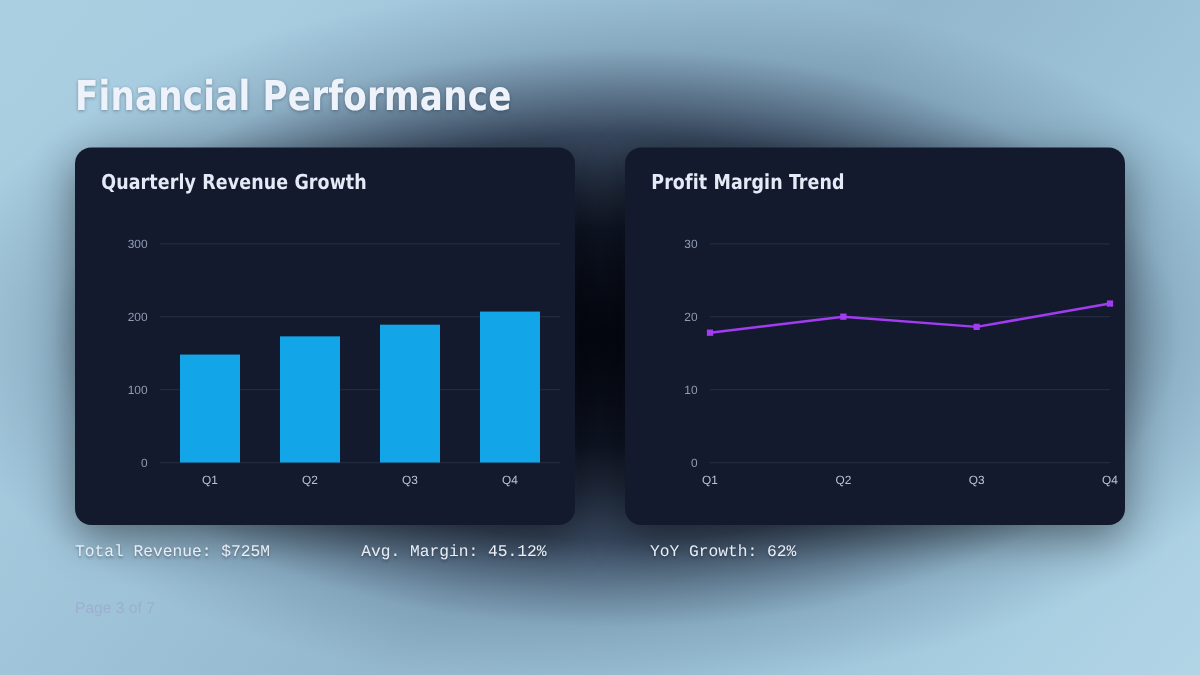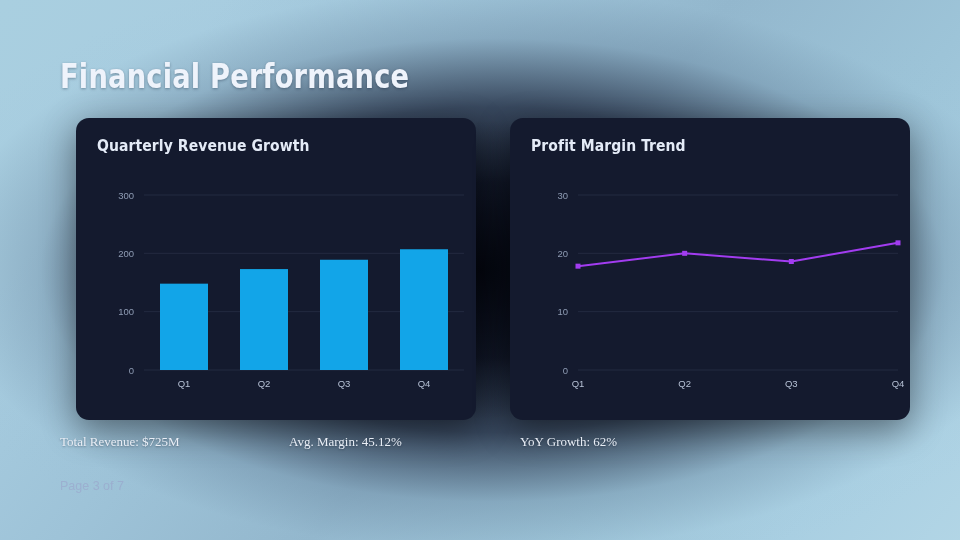--- a/index.html
+++ b/index.html
@@ -73,22 +73,22 @@
   .card {
     position: absolute;
     top: 118px;
     width: 400px;
     height: 302px;
     background: #141a2e;
     border-radius: 13px;
     box-shadow: 0 10px 34px rgba(0,0,0,0.42);
     overflow: hidden;
   }
-  #card-revenue { left: 60px; margin-left: 16px; }
-  #card-margin  { left: 500px; margin-left: 10px; }
+  #card-revenue { left: 60px; }
+  #card-margin  { left: 500px; }
 
   .card-title {
     position: absolute;
     left: 21px;
     top: 18px;
     font-family: "DejaVu Sans Condensed", "Liberation Sans Narrow", "Liberation Sans", sans-serif;
     font-weight: 700;
     font-size: 16.5px;
     color: #e4ebf7;
     letter-spacing: 0.1px;
@@ -117,21 +117,21 @@
     fill: #b7c2d6;
   }
   .gridline {
     stroke: #232a40;
     stroke-width: 1;
   }
 
   
   .metric {
     position: absolute;
-    font-family: Liberation Serif, serif;
+    font-family: Liberation Mono, monospace;
     font-size: 13px;
     color: #e9eef6;
     white-space: nowrap;
     text-shadow: 0 1px 2px rgba(12,22,42,0.35);
   }
   #metric-total  { left: 60px;  top: 434px; }
   #metric-margin { left: 289px; top: 434px; }
   #metric-yoy    { left: 520px; top: 434px; }
 
   #page-indicator {

